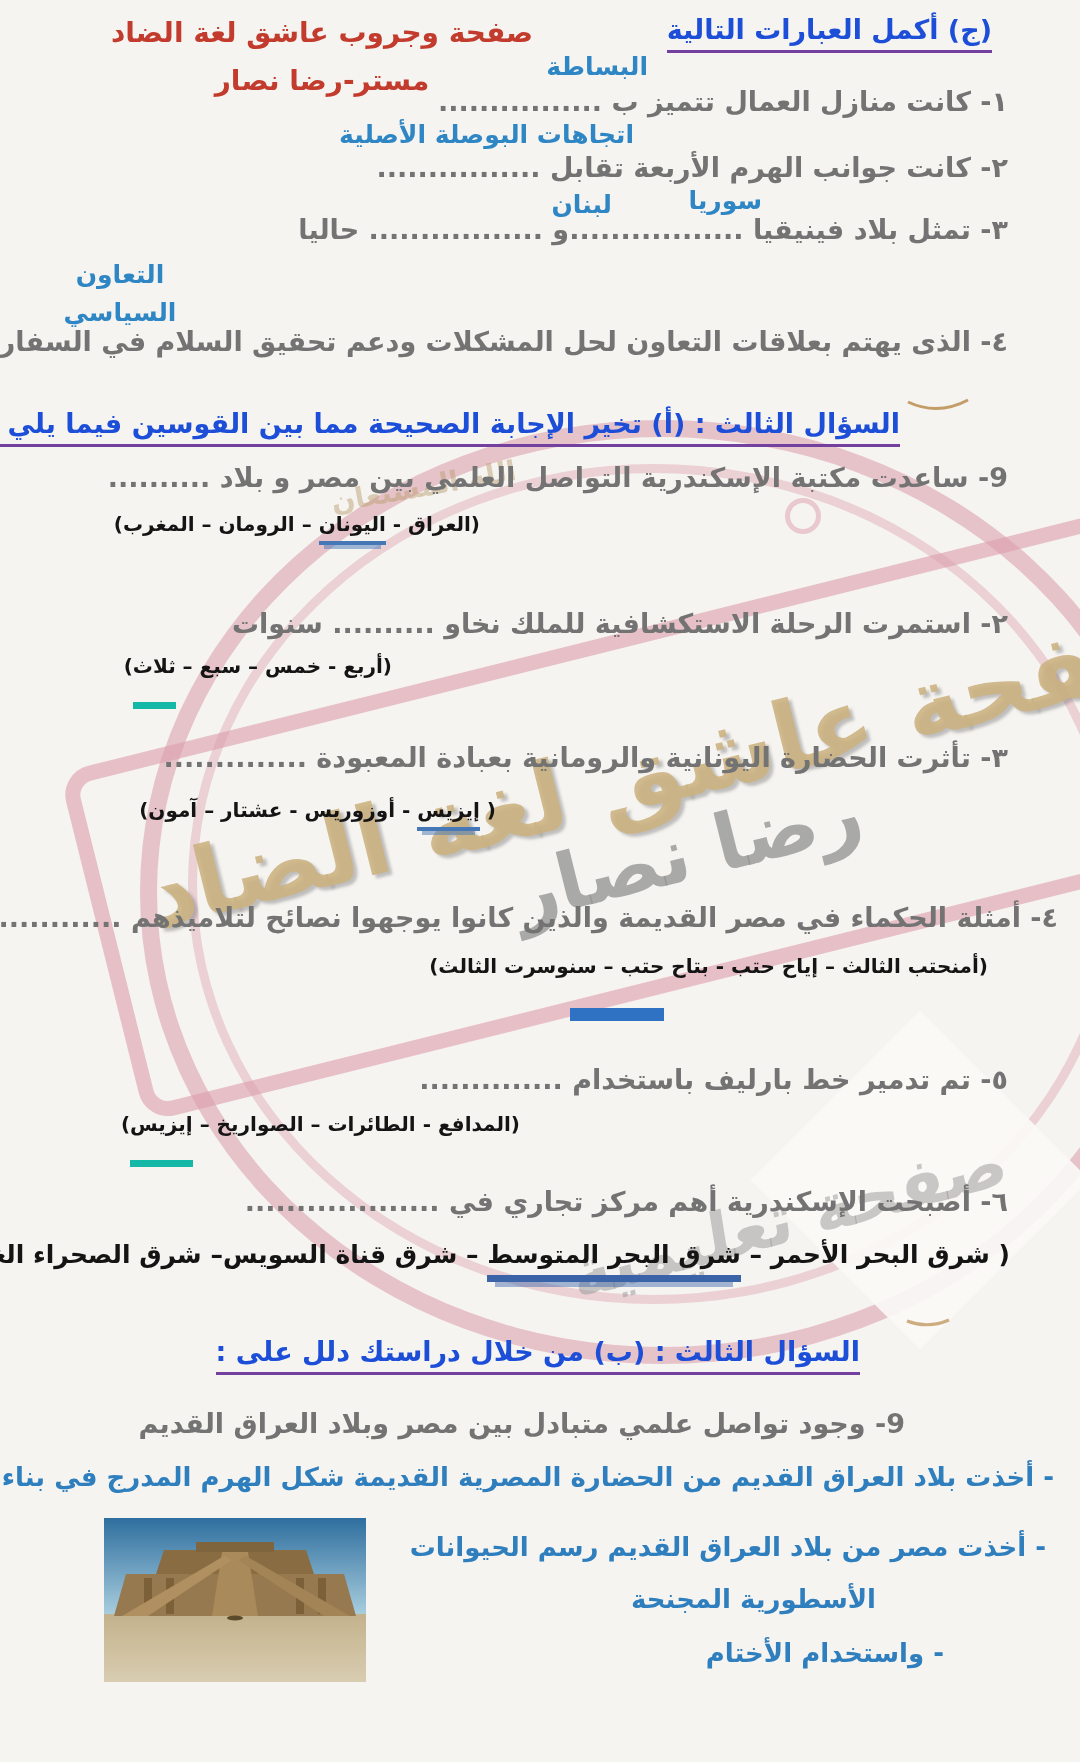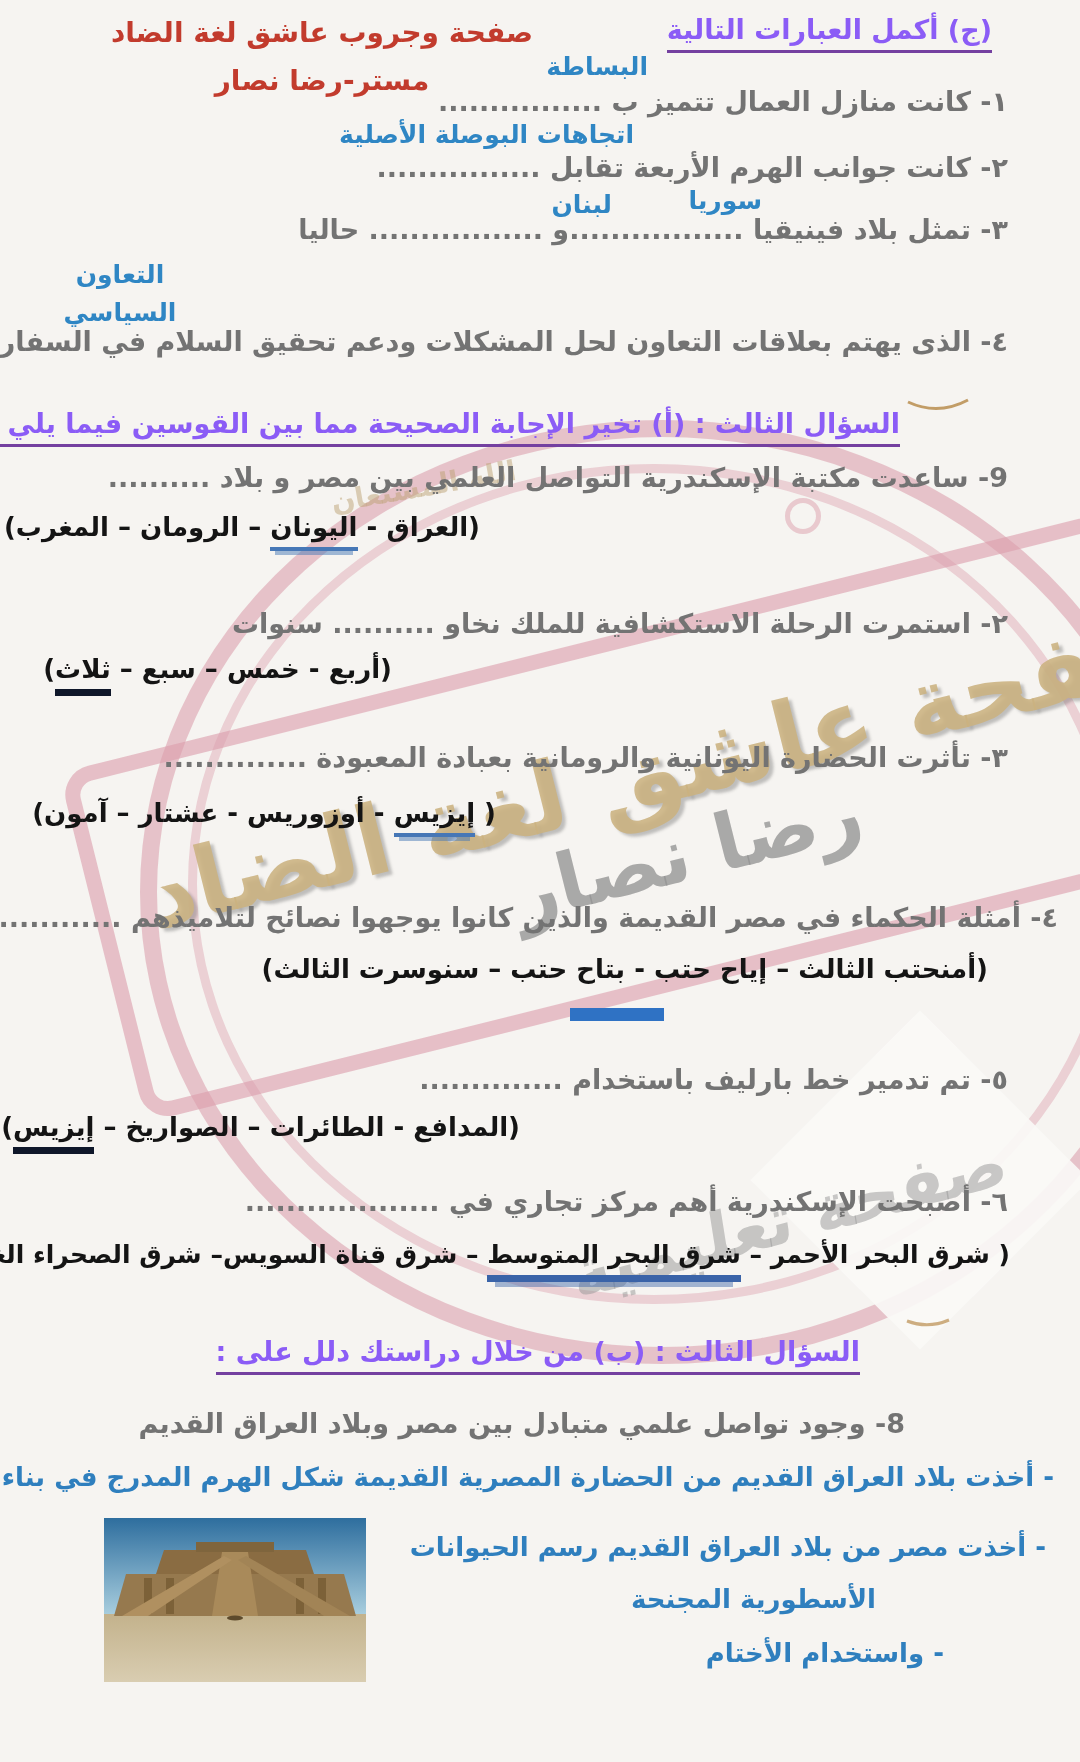--- a/index.html
+++ b/index.html
@@ -2,29 +2,29 @@
 <html lang="ar" dir="rtl"><head>
 <meta charset="utf-8">
 <style>
   html,body{margin:0;padding:0;}
   body{font-family:"DejaVu Sans",sans-serif;background:#e9e7e4;}
   .page{position:relative;width:1080px;height:1762px;margin:0 auto;
         background:#f6f4f1;overflow:hidden;}
   .abs{position:absolute;white-space:nowrap;}
   
   .red-h{color:#c23b2d;font-weight:bold;font-size:28px;letter-spacing:1px;}
-  .purple-h{color:#8b5cf6;font-weight:bold;font-size:27px;}
+  .purple-h{color:#1d4ed8;font-weight:bold;font-size:27px;}
   .u-purple{border-bottom:3px solid #7440a0;padding-bottom:5px;}
   .line{font-weight:bold;font-size:27px;color:#737373;}
-  .choice{font-weight:bold;font-size:26px;color:#141414;}
+  .choice{font-weight:bold;font-size:20px;color:#141414;}
   .blue-ans{color:#2f86c4;font-weight:bold;font-size:25px;}
   .blue-bullet{color:#2f7fbe;font-weight:bold;font-size:26px;}
   
   .sel-a{border-bottom:4px solid #4677b6;box-shadow:0 9px 0 -5px rgba(70,119,182,.5);padding-bottom:5px;}
-  .sel-b{border-bottom:7px solid #0f172a;padding-bottom:5px;margin-top:46px;}
+  .sel-b{border-bottom:7px solid #14b8a6;padding-bottom:24px;margin-top:46px;}
   .sel-c{border-bottom:7px solid #3a63a8;box-shadow:0 13px 0 -8px rgba(58,99,168,.45);padding-bottom:6px;}
   
   .wm{position:absolute;pointer-events:none;}
   .wm-ellipse{border:17px solid rgba(219,158,172,.58);border-radius:50%;}
   .wm-ellipse-inner{border:9px solid rgba(219,158,172,.42);border-radius:50%;}
   .wm-rect{border:15px solid rgba(219,158,172,.62);border-radius:30px;
            display:flex;flex-direction:column;align-items:center;justify-content:center;
            transform:rotate(-14deg);}
   .wm-big1{font-size:96px;font-weight:bold;color:rgba(203,178,128,.88);
            text-shadow:3px 4px 3px rgba(110,110,110,.4);letter-spacing:2px;}
@@ -121,21 +121,21 @@
 
     <div class="abs" style="top:1316px;left:905px;">
       <svg width="46" height="14" viewBox="0 0 46 14">
         <path d="M2,4 Q23,12 44,3" fill="none" stroke="#b98d4f" stroke-width="3" opacity="0.7"></path>
       </svg>
     </div>
     <div class="abs purple-h" style="top:1336px;right:220px;">
       <span class="u-purple">السؤال الثالث : (ب) من خلال دراستك دلل على :</span>
     </div>
 
-    <div class="abs line" style="top:1408px;right:175px;">8- وجود تواصل علمي متبادل بين مصر وبلاد العراق القديم</div>
+    <div class="abs line" style="top:1408px;right:175px;">9- وجود تواصل علمي متبادل بين مصر وبلاد العراق القديم</div>
 
     <div class="abs blue-bullet" style="top:1462px;right:26px;">- أخذت بلاد العراق القديم من الحضارة المصرية القديمة شكل الهرم المدرج في بناء المعابد</div>
     <div class="abs blue-bullet" style="top:1532px;right:34px;">- أخذت مصر من بلاد العراق القديم رسم الحيوانات</div>
     <div class="abs blue-bullet" style="top:1584px;right:204px;">الأسطورية المجنحة</div>
     <div class="abs blue-bullet" style="top:1638px;right:136px;">- واستخدام الأختام</div>
 
     <div class="abs" style="top:1518px;left:104px;width:262px;height:164px;">
       <svg width="262" height="164" viewBox="0 0 262 164">
         <defs>
           <linearGradient id="sky" x1="0" y1="0" x2="0" y2="1">

